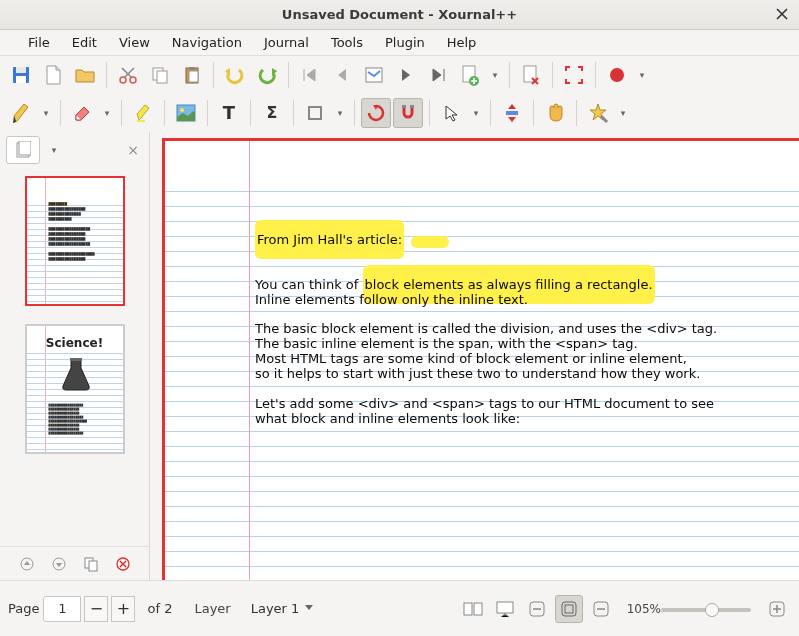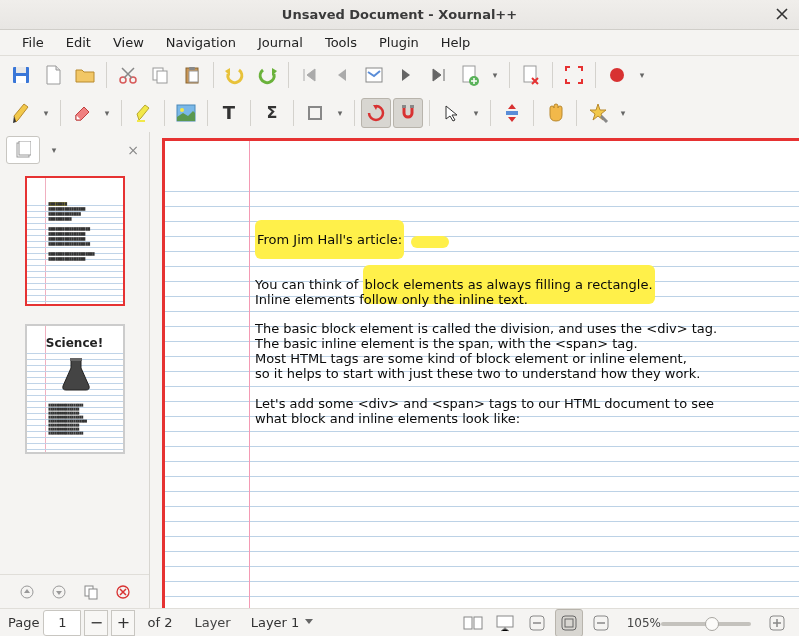--- a/index.html
+++ b/index.html
@@ -1,20 +1,20 @@
 <!DOCTYPE html>
 <html><head>
 <meta charset="utf-8">
 <style>
 *{box-sizing:border-box;margin:0;padding:0;font-family:"DejaVu Sans",sans-serif}
 body{background:#f5f4f2;width:799px;height:636px;overflow:hidden;font-size:13px;color:#333;display:flex;flex-direction:column}
 .titlebar{height:30px;background:linear-gradient(#f0eeeb,#e8e6e3);display:flex;align-items:center;justify-content:center;position:relative;border-bottom:1px solid #d0cec9}
 .titlebar .title{font-size:13px;color:#3a3a3a;font-weight:600}
 .titlebar .close{position:absolute;right:8px;top:5px;width:18px;height:18px;display:flex;align-items:center;justify-content:center;font-size:14px;color:#444;cursor:pointer}
-.menubar{height:26px;background:#f5f4f2;display:flex;align-items:center;padding:0 12px;gap:2px;border-bottom:1px solid #e0ded9}
+.menubar{height:26px;background:#f5f4f2;display:flex;align-items:center;padding:0 18px;gap:2px;border-bottom:1px solid #e0ded9}
 .menubar .mitem{padding:3px 10px;color:#222;font-size:13px;cursor:pointer;border-radius:3px}
 .toolbar{background:#f5f4f2;display:flex;align-items:center;padding:4px 6px;gap:2px;flex-wrap:nowrap}
 .tb1{height:38px}
 .tb2{height:38px}
 .tbtn{width:30px;height:30px;display:flex;align-items:center;justify-content:center;border-radius:3px;cursor:pointer}
 .tbtn.active{background:#d8d6d1;border:1px solid #b8b4ac}
 .sep{width:1px;height:26px;background:#d4d2cd;margin:0 4px}
 .drop{width:16px;display:flex;align-items:center;justify-content:center;color:#666;font-size:9px;cursor:pointer}
 .content{flex:1;display:flex;overflow:hidden}
 .sidebar{width:150px;background:#f5f4f2;display:flex;flex-direction:column;border-right:1px solid #d8d6d1}
@@ -32,21 +32,21 @@
 .thumb2 .flask{position:absolute;top:30px;left:30px;width:38px;height:38px}
 .sidefoot{height:34px;display:flex;align-items:center;justify-content:center;gap:6px;padding:0 6px;border-top:1px solid #e0ded9}
 .sidefoot .sfbtn{width:26px;height:26px;display:flex;align-items:center;justify-content:center;cursor:pointer;border-radius:3px}
 .main{flex:1;background:#f5f4f2;overflow:auto;position:relative}
 .page{position:absolute;top:6px;left:12px;width:720px;height:536px;background:#fff;border:3px solid #e63232;overflow:hidden}
 .page .plines{position:absolute;top:0;left:0;right:0;bottom:0;background:repeating-linear-gradient(to bottom,transparent,transparent 14px,#bcd2e6 14px,#bcd2e6 15px);top:36px}
 .page .pmargin{position:absolute;top:0;bottom:0;left:84px;width:1px;background:#f49ab4}
 .page .ptxt{position:absolute;top:92px;left:90px;right:20px;font-size:13px;line-height:14.9px;color:#0a0a0a}
 .page .ptxt .hl{background:#fff04a;border-radius:6px;padding:12px 2px}
 .page .hltrail{position:absolute;top:95px;left:246px;width:38px;height:12px;background:#fff04a;border-radius:6px}
-.statusbar{height:28px;background:#f5f4f2;border-top:1px solid #e0ded9;display:flex;align-items:center;padding:0 8px;gap:10px;font-size:13px;color:#333}
+.statusbar{height:56px;background:#f5f4f2;border-top:1px solid #e0ded9;display:flex;align-items:center;padding:0 8px;gap:10px;font-size:13px;color:#333}
 .statusbar .pagenum{display:flex;align-items:center;gap:4px}
 .statusbar .nbox{width:38px;height:26px;border:1px solid #c8c6c1;background:#fff;display:flex;align-items:center;justify-content:center;border-radius:3px 0 0 3px}
 .statusbar .spb{width:24px;height:26px;border:1px solid #c8c6c1;background:#f8f7f5;display:flex;align-items:center;justify-content:center;cursor:pointer;font-size:16px;margin-left:-1px}
 .statusbar .layersel{display:flex;align-items:center;gap:14px;margin-left:12px}
 .statusbar .layersel .lbl{color:#444}
 .statusbar .layersel .lval{padding:3px 16px 3px 6px;position:relative;cursor:pointer}
 .statusbar .layersel .lval:after{content:"";position:absolute;right:2px;top:7px;border-left:4px solid transparent;border-right:4px solid transparent;border-top:5px solid #666}
 .statusbar .right{margin-left:auto;display:flex;align-items:center;gap:4px}
 .statusbar .zbtn{width:28px;height:28px;display:flex;align-items:center;justify-content:center;cursor:pointer;border-radius:3px}
 .statusbar .zbtn.active{background:#d8d6d1;border:1px solid #b8b4ac}

